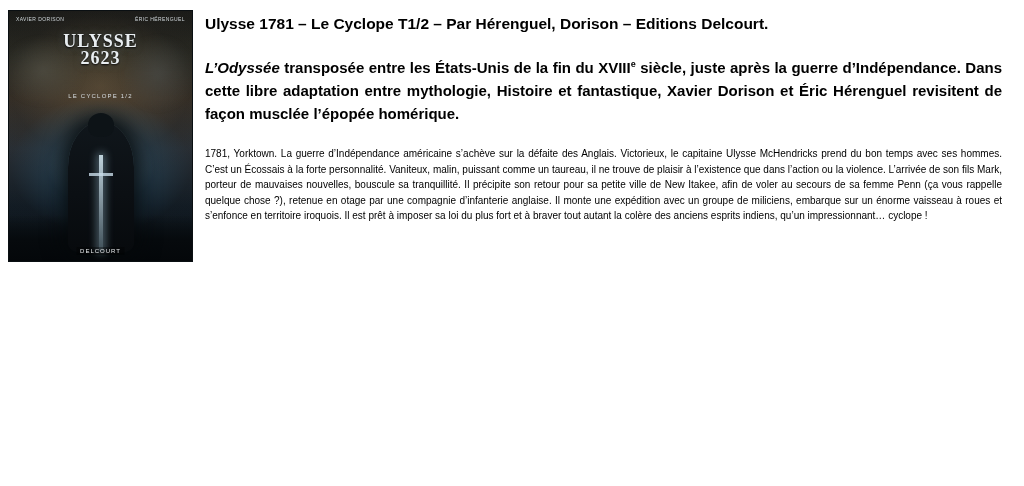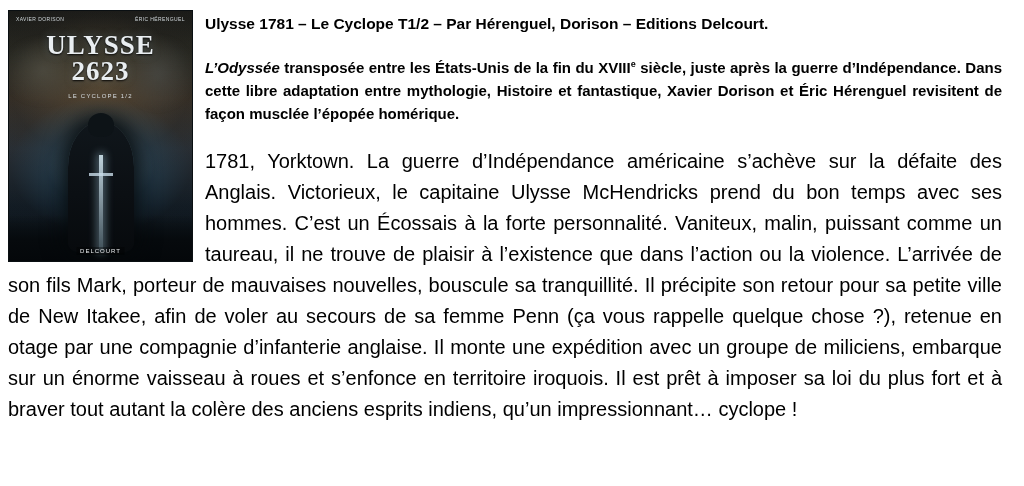--- a/index.html
+++ b/index.html
@@ -95,21 +95,21 @@
     color: #cfd6da; text-transform: uppercase;
     line-height: 1.35;
   }
   .cover-credit-left { left: 7px; text-align: left; }
   .cover-credit-right { right: 7px; text-align: right; }
   .cover-title {
     position: absolute; left: 0; right: 0; top: 22px;
     text-align: center;
     font-family: "Liberation Serif", serif;
     font-weight: bold;
-    font-size: 27px;
+    font-size: 18px;
     line-height: 0.95;
     letter-spacing: 1px;
     color: #e9eef1;
     text-shadow: 0 1px 2px rgba(0,0,0,0.9), 0 0 10px rgba(120,160,180,0.35);
   }
   .cover-title .line2 { display: block; }
   .cover-subtitle {
     position: absolute; left: 0; right: 0; top: 82px;
     text-align: center;
     font-size: 6px;
@@ -141,21 +141,21 @@
     text-align: justify;
     margin: 22px 0 0 0;
   }
   .lead .ital { font-style: italic; margin-top: 8px; }
   .lead sup {
     font-size: 9px;
     vertical-align: super;
     line-height: 0;
   }
   .body-text {
-    font-size: 20px;
+    font-size: 10px;
     line-height: 1.55;
     text-align: justify;
     margin: 21px 0 0 0;
   }
   .clearfix::after { content: ""; display: block; clear: both; }
 </style>
 </head>
 <body>
 
 <div class="page clearfix">

